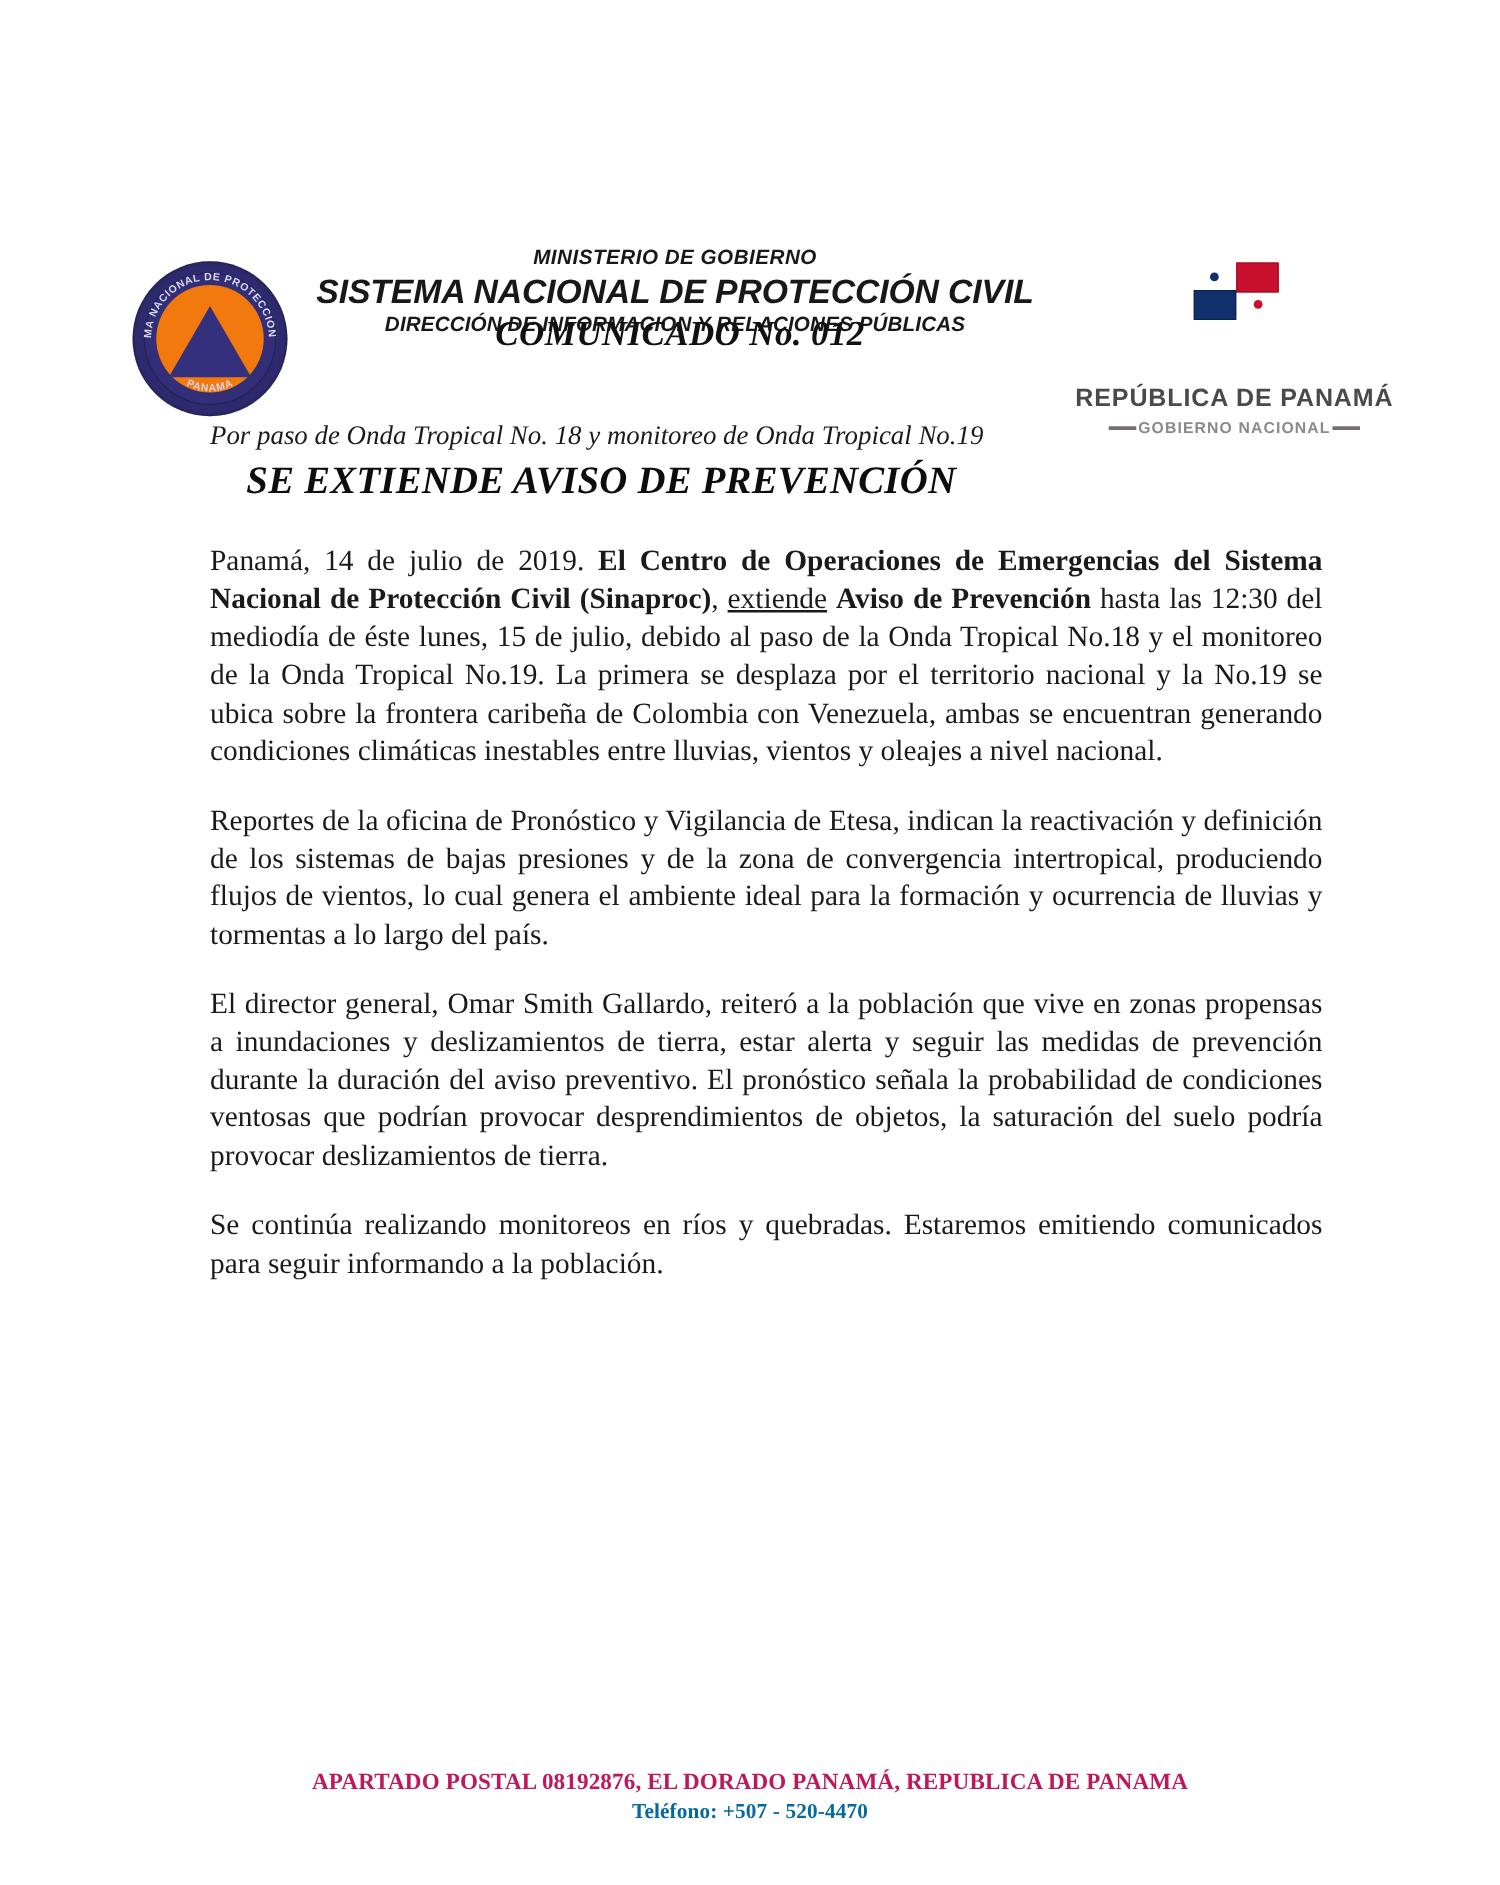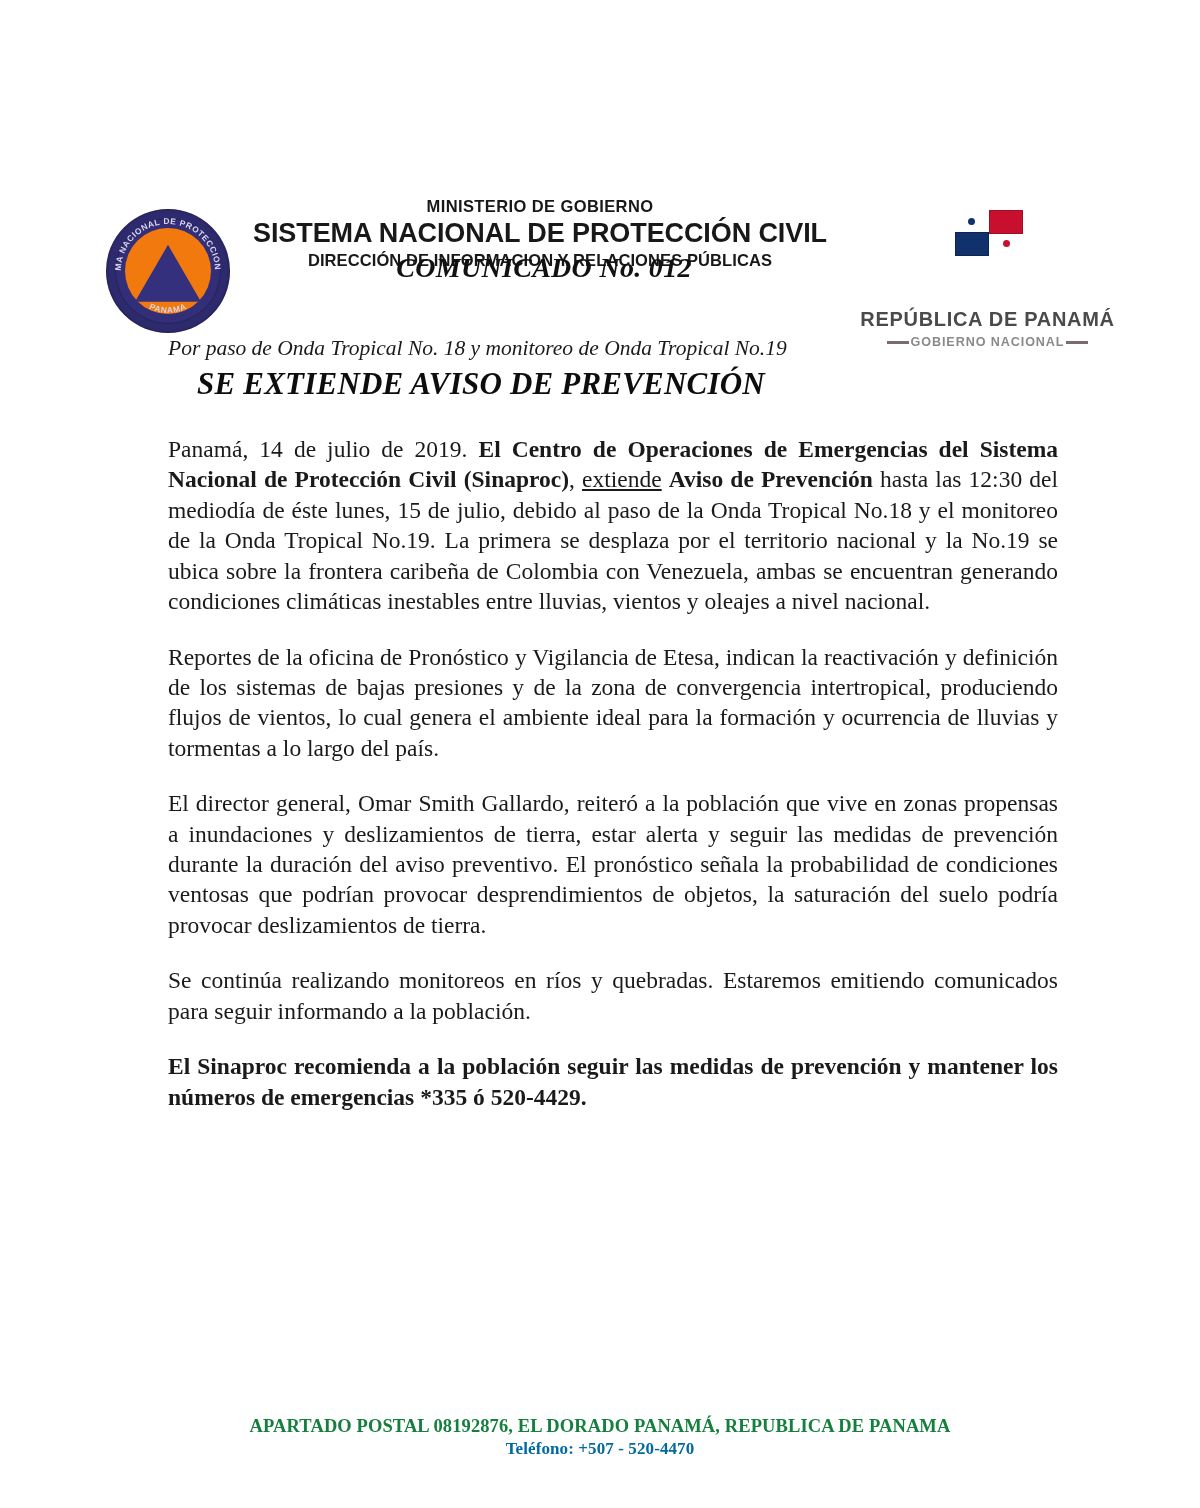--- a/index.html
+++ b/index.html
@@ -86,20 +86,21 @@
   }
 
   
   .ministry {
     position: absolute;
     left: 240px;
     top: 100px;
     width: 600px;
     text-align: center;
     font-family: "Liberation Sans", sans-serif;
+    font-style: italic;
     color: #181818;
   }
   .ministry-line1 {
     font-size: 16.5px;
     font-weight: bold;
     letter-spacing: 0.4px;
     line-height: 1.28;
   }
   .ministry-line2 {
     font-size: 27px;
@@ -261,21 +262,21 @@
     position: absolute;
     left: 0;
     top: 1414px;
     width: 1200px;
     text-align: center;
   }
   .footer-line1 {
     font-size: 18.5px;
     font-weight: bold;
     letter-spacing: 0.1px;
-    color: #15803d;
+    color: #be185d;
     line-height: 1.32;
   }
   .footer-line2 {
     font-size: 17px;
     font-weight: bold;
     letter-spacing: 0.1px;
     color: #0369a1;
     line-height: 1.35;
   }
 </style>
@@ -335,21 +336,20 @@
   <div class="body-wrap">
 
     <p class="para"><span>Panamá, 14 de julio de 2019. </span><b>El Centro de Operaciones de Emergencias del Sistema Nacional de Protección Civil (Sinaproc)</b><span>, </span><span class="u">extiende</span><span> </span><b>Aviso de Prevención</b><span> hasta las 12:30 del mediodía de éste lunes, 15 de julio, debido al paso de la Onda Tropical No.18 y el monitoreo de la Onda Tropical No.19. La primera se desplaza por el territorio nacional y la No.19 se ubica sobre la frontera caribeña de Colombia con Venezuela, ambas se encuentran generando condiciones climáticas inestables entre lluvias, vientos y oleajes a nivel nacional.</span></p>
 
     <p class="para">Reportes de la oficina de Pronóstico y Vigilancia de Etesa, indican  la reactivación y definición de los sistemas de bajas presiones y de la zona de convergencia intertropical, produciendo flujos de vientos, lo cual genera el ambiente ideal para la formación y ocurrencia de lluvias y tormentas a lo largo del país.</p>
 
     <p class="para">El director general, Omar Smith Gallardo, reiteró a la población que vive en zonas propensas a inundaciones y deslizamientos de tierra, estar alerta y seguir las medidas de prevención durante la duración del aviso preventivo. El pronóstico señala la probabilidad de condiciones ventosas que podrían provocar desprendimientos de objetos, la saturación del suelo podría provocar deslizamientos de tierra.</p>
 
     <p class="para">Se continúa realizando monitoreos en ríos y quebradas. Estaremos emitiendo comunicados para seguir informando a la población.</p>
 
-    <p class="para allbold">El Sinaproc recomienda a la población seguir las medidas de prevención y mantener los números de emergencias *335 ó 520-4429.</p>
   </div>
 
   <div class="footer">
     <div class="footer-line1">APARTADO POSTAL 08192876, EL DORADO PANAMÁ, REPUBLICA DE PANAMA</div>
     <div class="footer-line2">Teléfono: +507 - 520-4470</div>
   </div>
 
 </div>
 
 </body></html>

